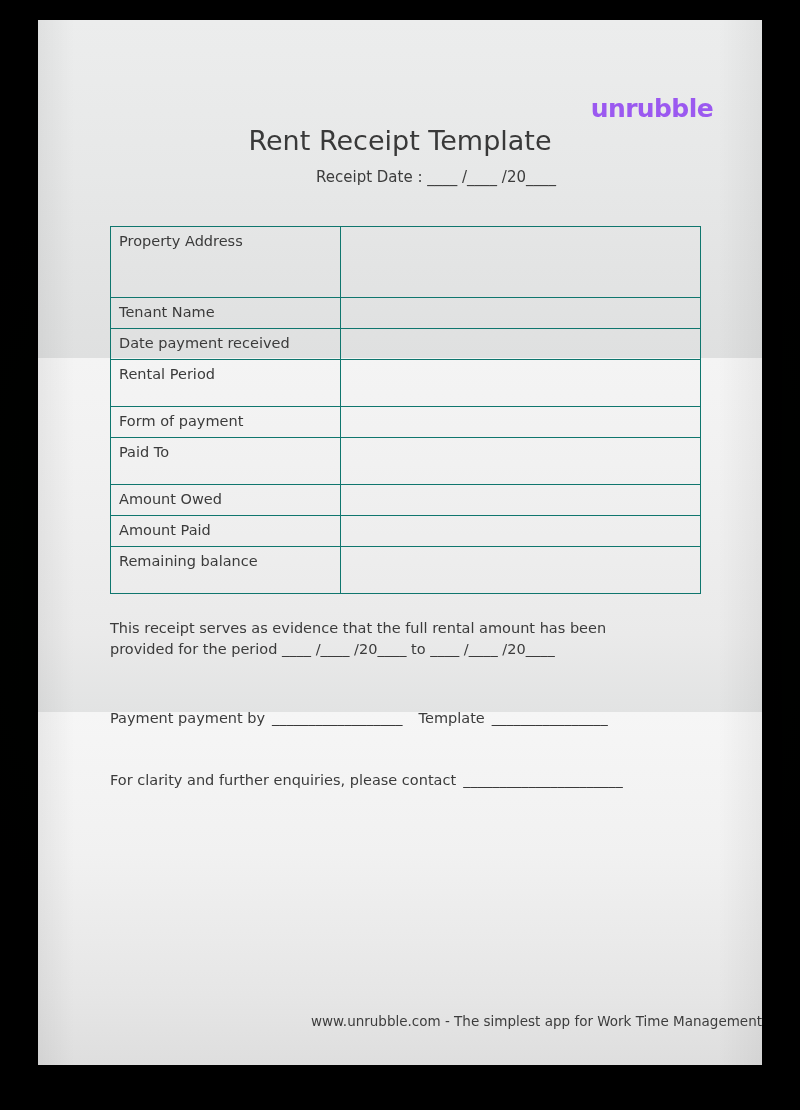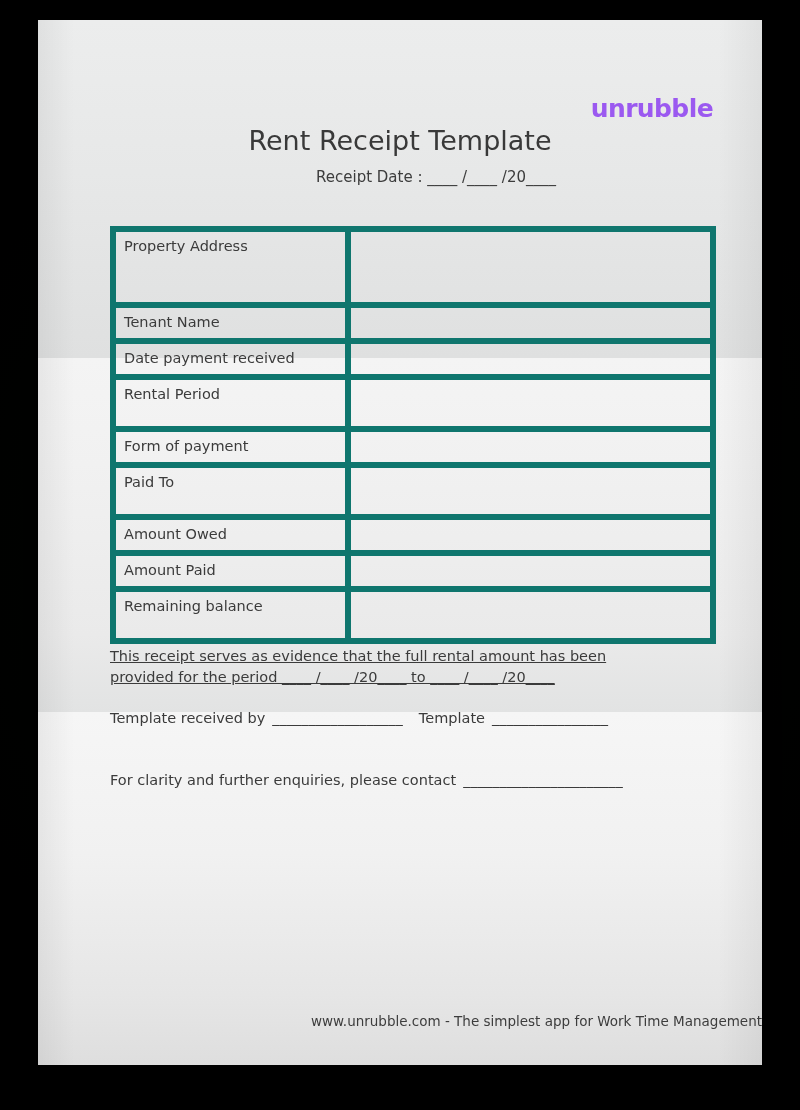--- a/index.html
+++ b/index.html
@@ -127,21 +127,21 @@
   
   #info-table {
     position: absolute;
     left: 72px;
     top: 206px;
     width: 580px;
     border-collapse: collapse;
     table-layout: fixed;
   }
   #info-table td {
-    border: 6px solid #0f766e;
+    border: 1px solid #0f766e;
     padding: 0;
     vertical-align: top;
     background: transparent;
   }
   #info-table td.label-cell {
     width: 221px;
     padding: 7px 0 0 8px;
     font-size: 14.5px;
     color: #3b3b3b;
     line-height: 1.1;
@@ -152,23 +152,22 @@
 
   
   .body-text {
     position: absolute;
     font-size: 14.5px;
     color: #3b3b3b;
     line-height: 21px;
   }
   #statement {
     left: 72px;
-    top: 626px;
+    top: 598px;
     width: 564px;
-    text-decoration: underline;
   }
   #payment-line {
     left: 72px;
     top: 688px;
     width: 580px;
   }
   #contact-line {
     left: 72px;
     top: 750px;
     width: 580px;
@@ -243,21 +242,21 @@
         <tr>
           <td class="label-cell">Remaining balance</td>
           <td class="value-cell" style="height:46px"></td>
         </tr>
       </tbody>
     </table>
 
     <div class="body-text" id="statement">This receipt serves as evidence that the full rental amount has been provided for the period ____ /____ /20____ to ____ /____ /20____</div>
 
     <div class="body-text" id="payment-line">
-      <span>Template received by</span><span class="gap" style="width:7px">&nbsp;</span><span>__________________</span><span class="gap" style="width:16px">&nbsp;</span><span>Template</span><span class="gap" style="width:7px">&nbsp;</span><span>________________</span>
+      <span>Payment payment by</span><span class="gap" style="width:7px">&nbsp;</span><span>__________________</span><span class="gap" style="width:16px">&nbsp;</span><span>Template</span><span class="gap" style="width:7px">&nbsp;</span><span>________________</span>
     </div>
 
     <div class="body-text" id="contact-line">
       <span>For clarity and further enquiries, please contact</span><span class="gap" style="width:7px">&nbsp;</span><span>______________________</span>
     </div>
 
     <div id="footer">www.unrubble.com - The simplest app for Work Time Management</div>
 
   </div>
 </div>

